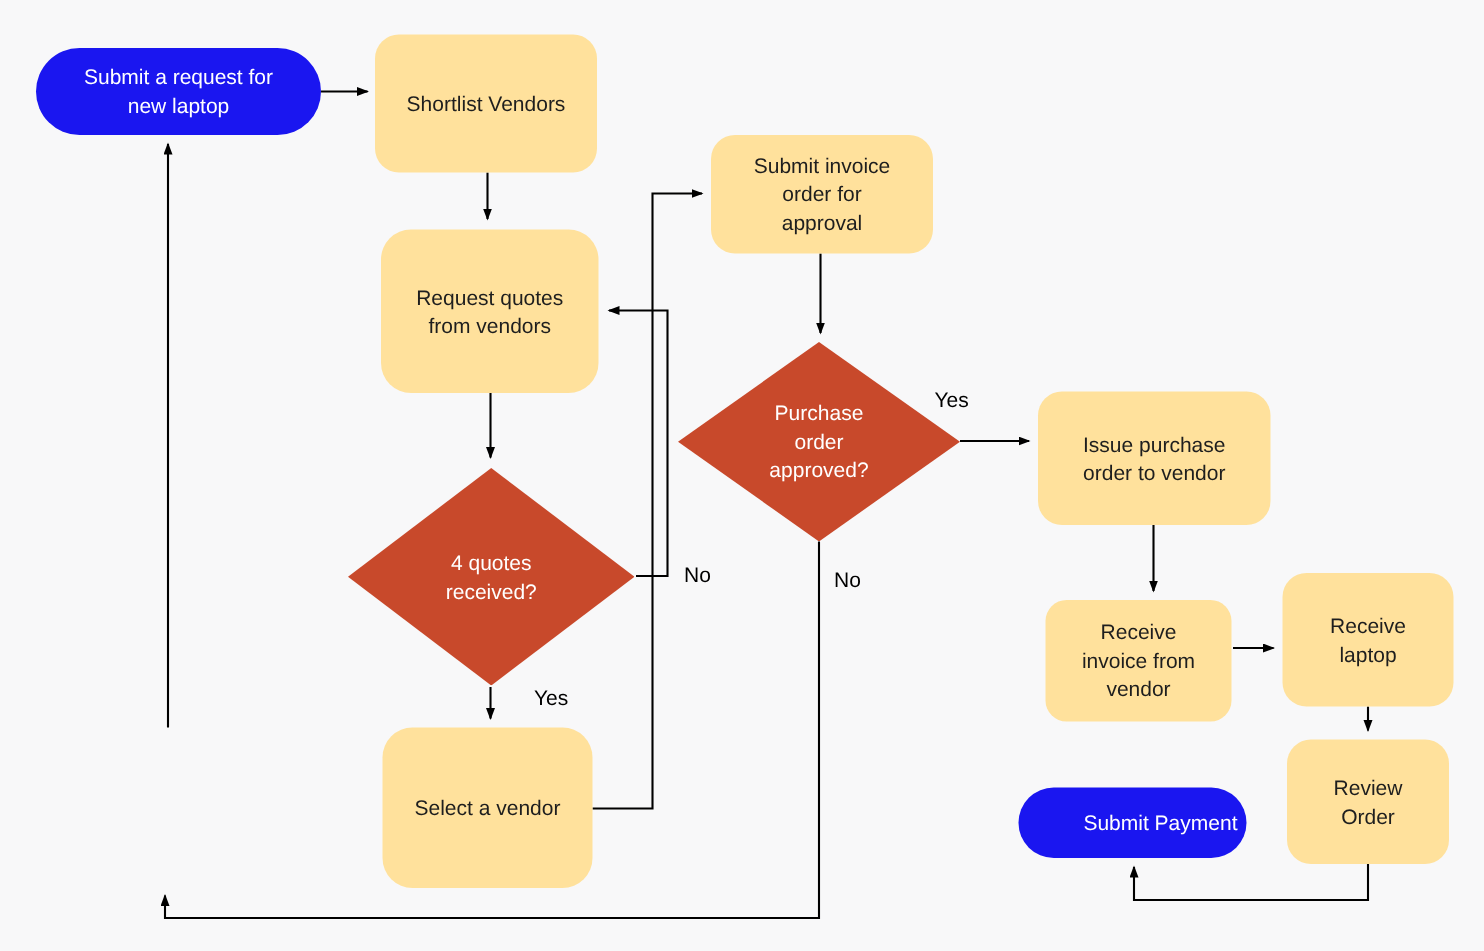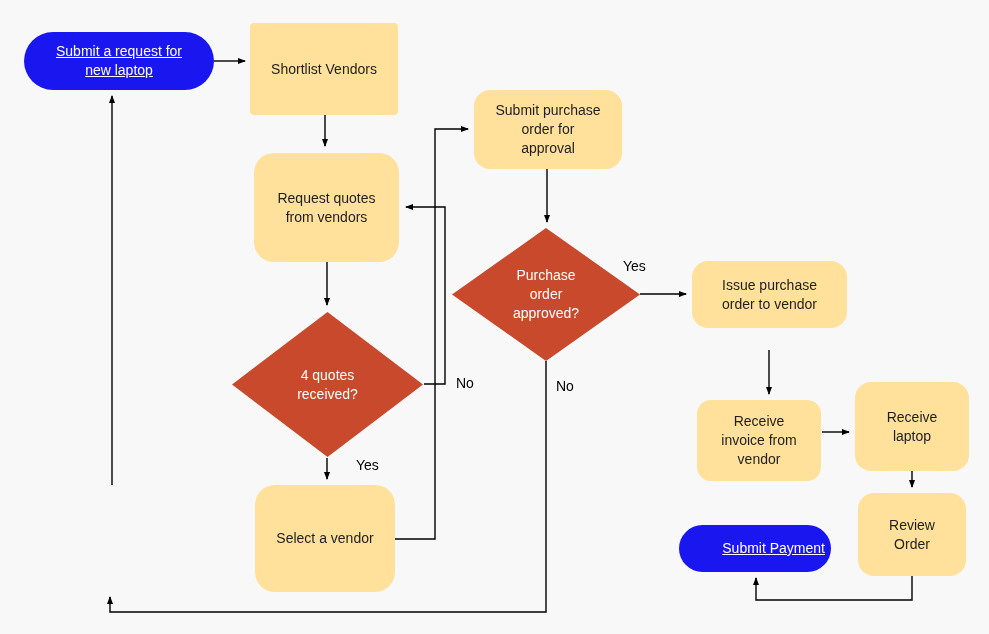--- a/index.html
+++ b/index.html
@@ -26,39 +26,39 @@
   .edges-svg{position:absolute;left:0;top:0;width:989px;height:634px;}
   .node{
     position:absolute;
     display:flex;align-items:center;justify-content:center;
     text-align:center;
     font-size:14px;line-height:19px;
     box-sizing:border-box;
   }
   .node-label{white-space:pre-line;display:block;padding:0 6px;}
   .process{background:var(--process-fill);color:var(--process-text);}
-  .terminator{background:var(--terminal-fill);color:var(--terminal-text);text-decoration:underline;}
+  .terminator{background:var(--terminal-fill);color:var(--terminal-text);}
   .decision{
     background:var(--decision-fill);color:var(--decision-text);
     clip-path:polygon(50% 0,100% 50%,50% 100%,0 50%);
   }
   .edge-label{
     position:absolute;
     font-size:14px;line-height:18px;
     color:#000000;
   }
   
   .n-start          {left:24px;  top:32px;  width:190px; height:58px;  border-radius:29px;}
-  .n-shortlist      {left:250px; top:23px;  width:148px; height:92px;  border-radius:4px;}
+  .n-shortlist      {left:250px; top:23px;  width:148px; height:92px;  border-radius:16px;}
   .n-request        {left:254px; top:153px; width:145px; height:109px; border-radius:20px;}
   .n-dquotes        {left:232px; top:312px; width:191px; height:145px;}
   .n-select         {left:255px; top:485px; width:140px; height:107px; border-radius:20px;}
   .n-submitpo       {left:474px; top:90px;  width:148px; height:79px;  border-radius:16px;}
   .n-dpo            {left:452px; top:228px; width:188px; height:133px;}
-  .n-issuepo        {left:692px; top:261px; width:155px; height:67px;  border-radius:16px;}
+  .n-issuepo        {left:692px; top:261px; width:155px; height:89px;  border-radius:16px;}
   .n-invoice        {left:697px; top:400px; width:124px; height:81px;  border-radius:14px;}
   .n-laptop         {left:855px; top:382px; width:114px; height:89px;  border-radius:16px;}
   .n-revieworder    {left:858px; top:493px; width:108px; height:83px;  border-radius:16px;}
   .n-payment        {left:679px; top:525px; width:152px; height:47px;  border-radius:24px;justify-content:flex-end;}
   .n-rejection      {left:37px;  top:485px; width:150px; height:105px; border-radius:20px;}
   
   .l-quotes-yes {left:356px; top:456px;}
   .l-quotes-no  {left:456px; top:374px;}
   .l-po-yes     {left:623px; top:257px;}
   .l-po-no      {left:556px; top:377px;}
@@ -109,21 +109,21 @@
   <div class="node decision n-dquotes">
     <span class="node-label">4 quotes
 received?</span>
   </div>
 
   <div class="node process n-select">
     <span class="node-label">Select a vendor</span>
   </div>
 
   <div class="node process n-submitpo">
-    <span class="node-label">Submit purchase
+    <span class="node-label">Submit invoice
 order for
 approval</span>
   </div>
 
   <div class="node decision n-dpo">
     <span class="node-label">Purchase
 order
 approved?</span>
   </div>
 

